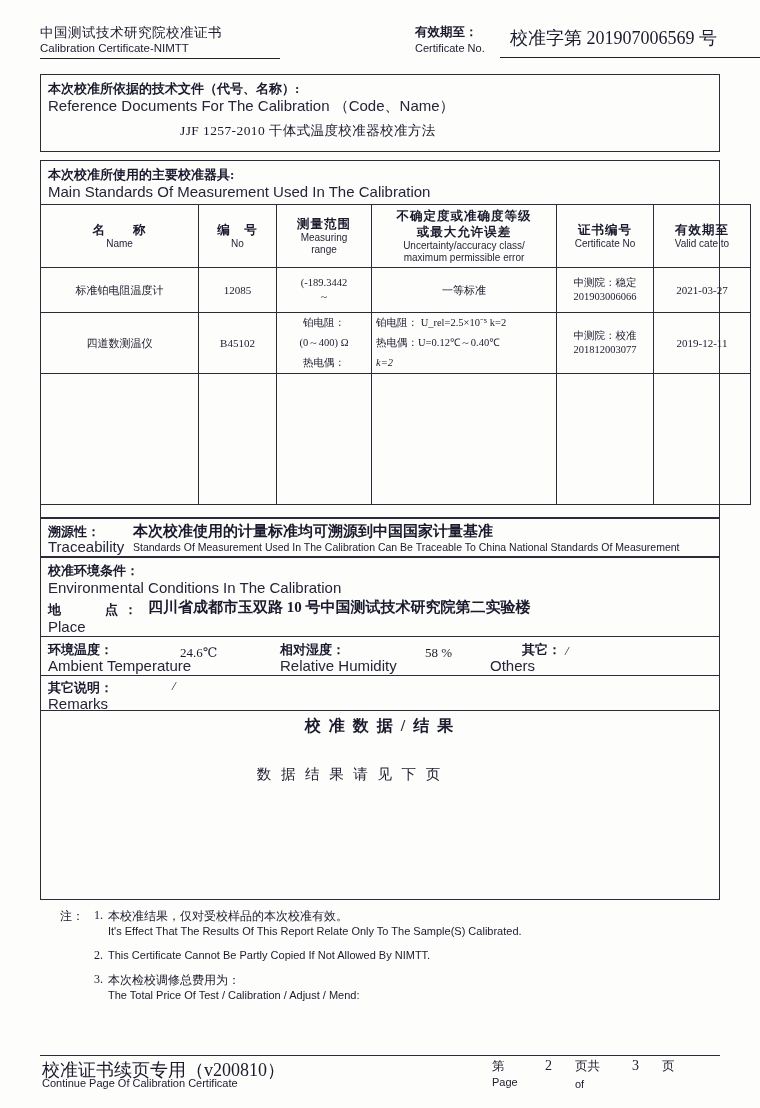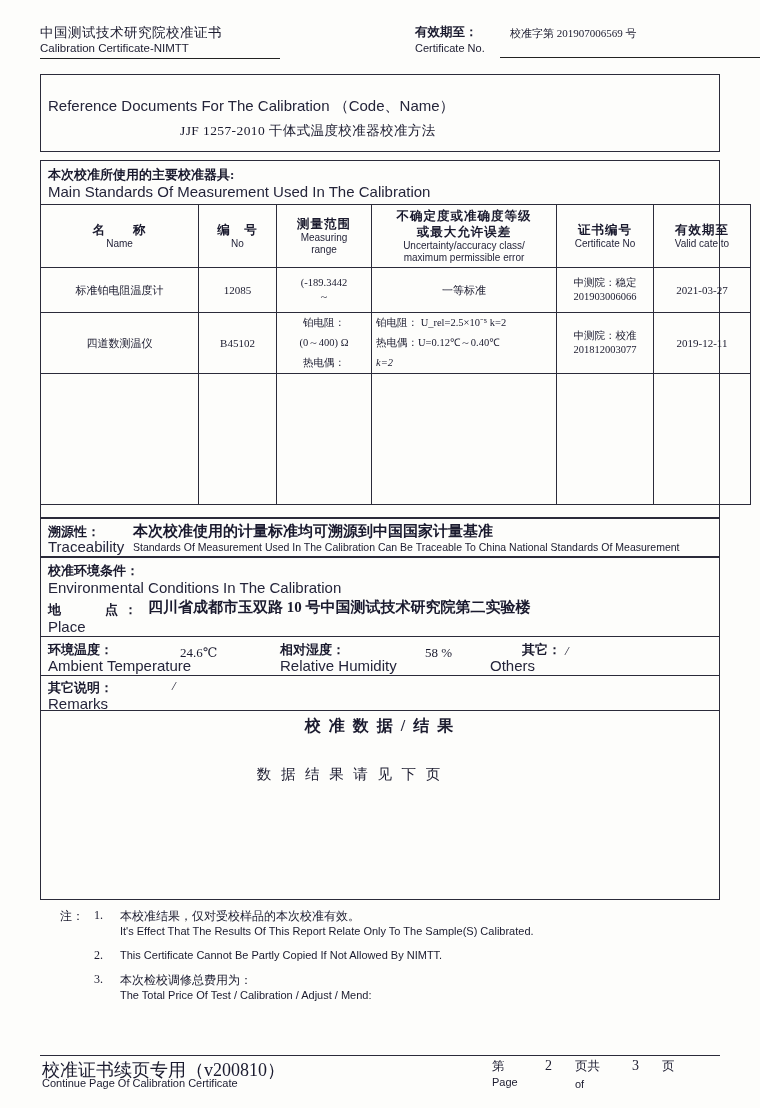--- a/index.html
+++ b/index.html
@@ -61,21 +61,21 @@
   }
   .hdr-certlabel .en {
     font-family: "Liberation Sans", sans-serif;
     font-size: 11px;
     line-height: 15px;
     white-space: nowrap;
   }
   .hdr-certno {
     position: absolute;
     left: 470px; top: 2px;
-    font-size: 11px;
+    font-size: 18px;
     white-space: nowrap;
   }
   .hdr-rule2 {
     position: absolute;
     left: 460px; top: 33px;
     width: 262px;
     height: 1px;
     background: #222;
   }
 
@@ -248,21 +248,21 @@
   .note-row {
     position: relative;
     margin-bottom: 9px;
   }
   .note-label {
     position: absolute;
     left: 0; top: 0;
     font-size: 12px;
     white-space: nowrap;
   }
-  .note-body { margin-left: 60px; }
+  .note-body { margin-left: 48px; }
   .note-cn {
     font-size: 12px;
     line-height: 16px;
   }
   .note-en {
     font-family: "Liberation Sans", sans-serif;
     font-size: 11px;
     line-height: 15px;
   }
   .notes-head {
@@ -322,20 +322,21 @@
     <div class="hdr-rule"></div>
     <div class="hdr-certlabel">
       <div class="cn">有效期至：</div>
       <div class="en">Certificate No.</div>
     </div>
     <div class="hdr-certno">校准字第 201907006569 号</div>
     <div class="hdr-rule2"></div>
   </div>
 
   <div class="box blk1"></div>
+  <div class="abs lbl-cn b1-title">本次校准所依据的技术文件（代号、名称）:</div>
   <div class="abs lbl-en b1-titleen">Reference Documents For The Calibration （Code、Name）</div>
   <div class="abs b1-value">JJF 1257-2010 干体式温度校准器校准方法</div>
 
   <div class="box blk2"></div>
   <div class="abs lbl-cn b2-title">本次校准所使用的主要校准器具:</div>
   <div class="abs lbl-en b2-titleen">Main Standards Of Measurement Used In The Calibration</div>
 
   <table class="std">
     <colgroup>
       <col style="width:158px">

